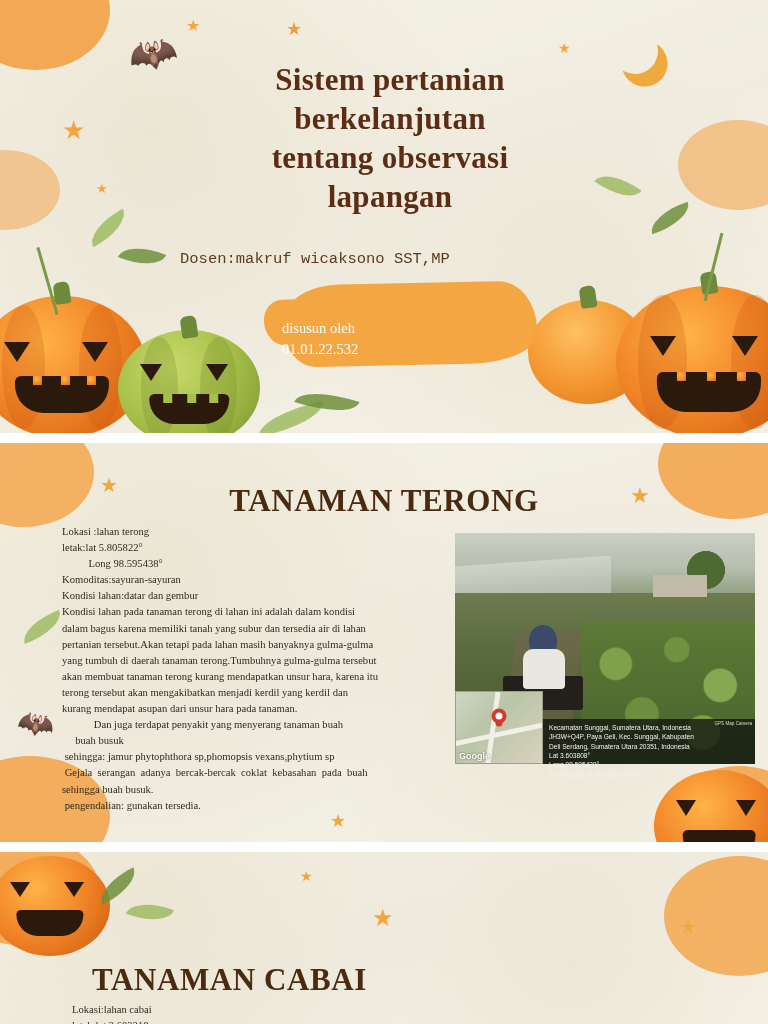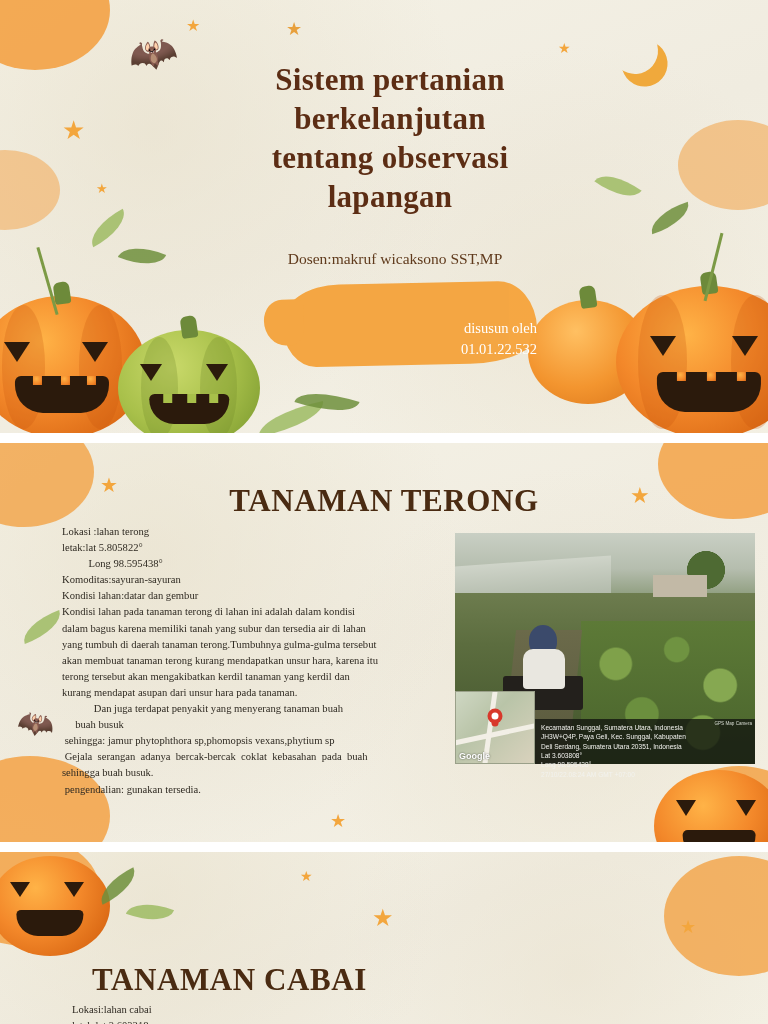--- a/index.html
+++ b/index.html
@@ -42,24 +42,24 @@
     font-weight: bold;
     font-size: 31px;
     line-height: 1.26;
     color: #5c2d14;
     letter-spacing: 0.3px;
   }
   .dosen {
     position: absolute;
     left: 180px; top: 250px;
     width: 430px;
-    text-align: center;
     font-size: 15.5px;
     color: #5f3a1c;
     z-index: 45;
+    font-family: Liberation Mono, monospace;
   }
 
   .orange-swoosh {
     position: absolute;
     left: 282px; top: 283px;
     width: 255px; height: 82px;
     background: #f5a33b;
     border-radius: 60px 40px 70px 35px / 40px 50px 30px 45px;
     opacity: 0.95;
     z-index: 30;
@@ -71,21 +71,21 @@
     left: -18px; top: 14px;
     width: 40px; height: 46px;
     background: #f5a33b;
     border-radius: 50% 20% 40% 60%;
   }
 
   .credits {
     position: absolute;
     left: 282px; top: 318px;
     width: 255px;
-    text-align: right;
+    text-align: left;
     z-index: 42;
     color: #ffffff;
     font-size: 14.5px;
     line-height: 1.44;
   }
 
   
   .pumpkin {
     position: absolute;
     border-radius: 50% 50% 48% 48%;
@@ -303,21 +303,21 @@
 
   .map-overlay {
     position: absolute;
     left: 455px; top: 282px;
     width: 300px; height: 45px;
     z-index: 40;
     display: flex;
   }
   .map-thumb {
     position: relative;
-    width: 80px; height: 73px;
+    width: 88px; height: 73px;
     margin-top: -28px;
     background: linear-gradient(135deg, #cfd7c3 0%, #b9c4a8 40%, #d9d2bd 100%);
     border: 1px solid #9aa089;
     overflow: hidden;
   }
   .map-road {
     position: absolute; left: -10%; top: 55%;
     width: 130%; height: 5px; background: #f2efe6; transform: rotate(-12deg);
   }
   .map-road2 {
@@ -512,23 +512,24 @@
     <h2 class="s2-heading">TANAMAN TERONG</h2>
 
     <div class="s2-body">
       <p>Lokasi :lahan terong</p>
       <p>letak:lat 5.805822°</p>
       <p style="white-space:pre;">          Long 98.595438°</p>
       <p>Komoditas:sayuran-sayuran</p>
       <p>Kondisi lahan:datar dan gembur</p>
       <p>Kondisi lahan pada tanaman terong di lahan ini adalah dalam kondisi</p>
       <p>dalam bagus karena memiliki tanah yang subur dan tersedia air di lahan</p>
+      <p>pertanian tersebut.Akan tetapi pada lahan  masih banyaknya gulma-gulma</p>
       <p>yang tumbuh di daerah tanaman terong.Tumbuhnya gulma-gulma tersebut</p>
       <p>akan membuat tanaman terong kurang mendapatkan unsur hara, karena itu</p>
-      <p>terong tersebut akan mengakibatkan kerdil tanaman yang kerdil dan</p>
+      <p>terong tersebut akan mengakibatkan menjadi kerdil yang kerdil dan</p>
       <p>kurang mendapat asupan dari unsur hara pada tanaman.</p>
       <p style="white-space:pre;">            Dan juga terdapat penyakit yang menyerang tanaman buah</p>
       <p style="white-space:pre;">     buah busuk</p>
       <p style="white-space:pre;"> sehingga: jamur phytophthora sp,phomopsis vexans,phytium sp</p>
       <p style="white-space:pre;"> Gejala  serangan  adanya  bercak-bercak  coklat  kebasahan  pada  buah</p>
       <p>sehingga buah busuk.</p>
       <p style="white-space:pre;"> pengendalian: gunakan tersedia.</p>
     </div>
 
     <div class="photo-box">

